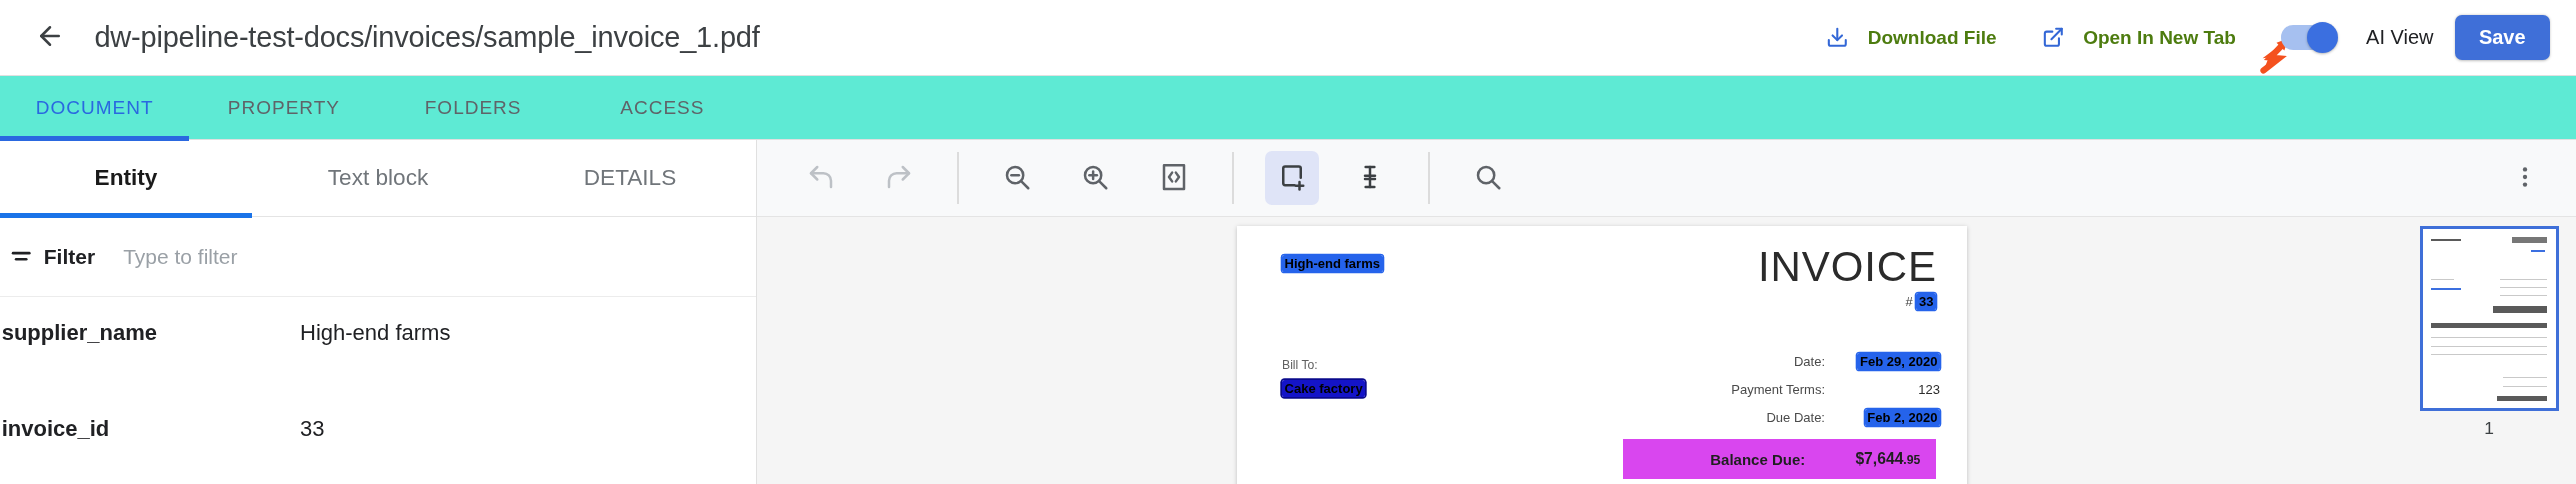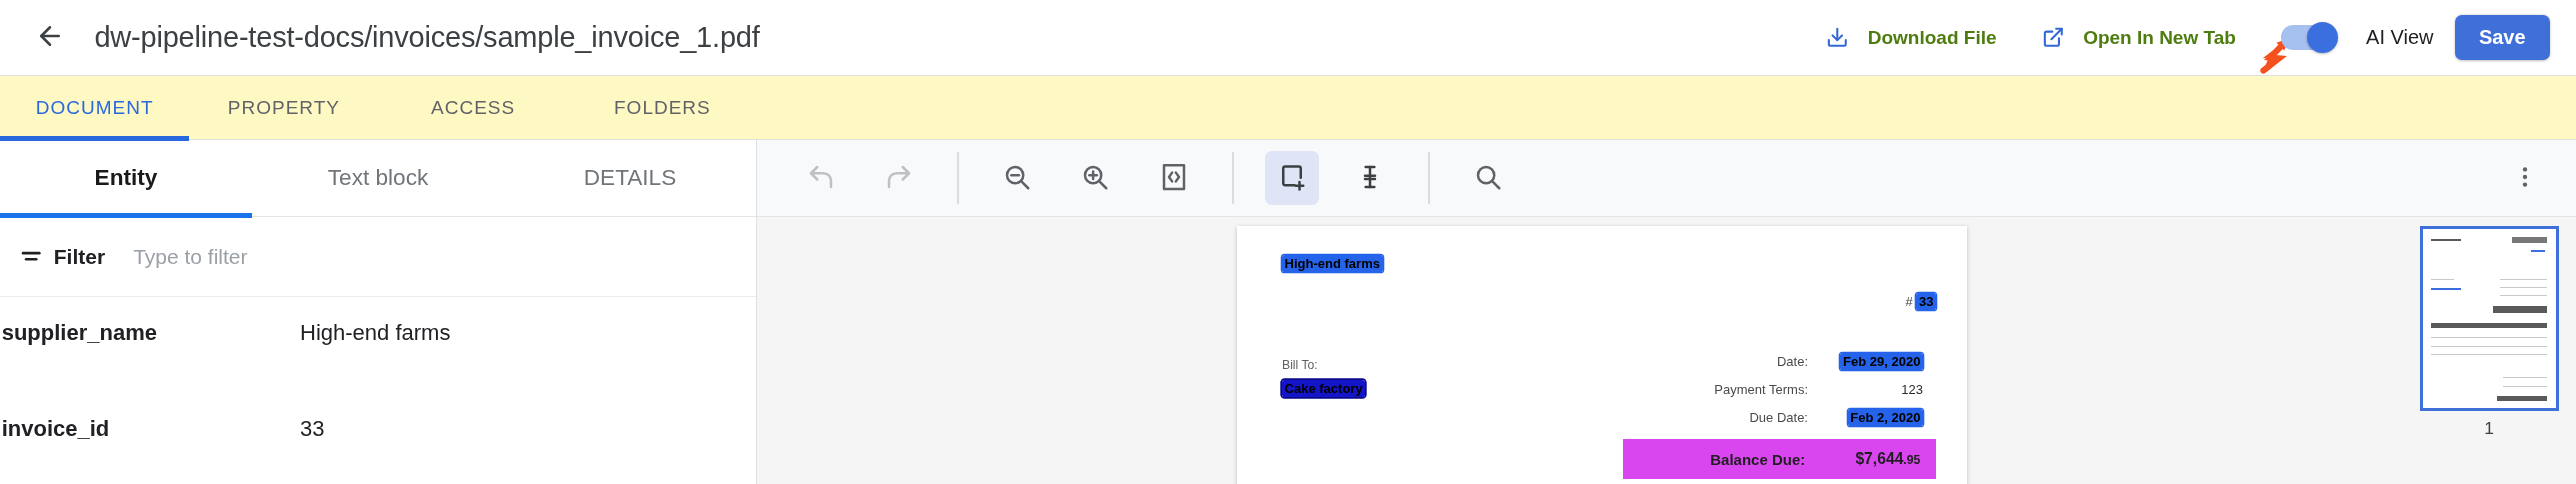--- a/index.html
+++ b/index.html
@@ -51,21 +51,21 @@
     background: #3f6fd8; color:#fff; font-size: 20px; font-weight: 600;
     border-radius: 7px; padding: 11.3px 24.4px; cursor:pointer; border:none;
     box-shadow: 0 0.9px 2.6px rgba(0,0,0,.25);
     font-family:"Liberation Sans", sans-serif;
   }
   .red-arrow { position:absolute; left:-28px; top: 8.7px; pointer-events:none; }
 
   
   .tabrow {
     height: 64px; flex:0 0 64px; display:flex; align-items:stretch;
-    border-bottom: 1.7px solid #e0e0e0; background:#fef9c3;
+    border-bottom: 1.7px solid #e0e0e0; background:#5eead4;
     width: 100%;
   }
   .tabrow-inner { display:flex; width: 757px; }
   .tab {
     flex: 1 1 0; display:flex; align-items:center; justify-content:center;
     font-size: 19px; letter-spacing: 1px; color:#5f6368; cursor:pointer;
     position: relative; font-weight: 500;
   }
   .tab.active { color:#2a68e0; }
   .tab.active::after {
@@ -88,21 +88,21 @@
     font-size: 22.6px; color:#70757a; cursor:pointer; position:relative;
   }
   .subtab.active { color:#1a1a1a; font-weight:600; }
   .subtab.active::after {
     content:""; position:absolute; left:0; right:0; bottom:-1.7px; height:4.4px;
     background:#1a73e8;
   }
 
   .filterbar {
     height: 80px; flex:0 0 80px; display:flex; align-items:center;
-    padding: 0 19px; border-bottom: 1.7px solid #ececec;
+    padding: 0 9px; border-bottom: 1.7px solid #ececec;
   }
   .filter-ico { margin-right: 10.4px; display:flex; align-items:center;}
   .filter-label { font-size: 21px; color:#202124; font-weight:600; margin-right: 28px; }
   .filter-input {
     border:none; outline:none; font-size: 21px; color:#70757a;
     font-family:"Liberation Sans", sans-serif; background:transparent; flex:1 1 auto;
   }
   .filter-input::placeholder { color:#9aa0a6; }
 
   .entity-list { flex:1 1 auto; overflow:hidden; }
@@ -152,21 +152,21 @@
   }
   .inv-num {
     position:absolute; right: 31px; top: 68px;
     font-size: 13px; color:#3c3c3c;
   }
   .bill-to {
     position:absolute; left: 45px; top: 132px;
     font-size: 12.2px; color:#606060;
   }
   .bill-name { position:absolute; left: 45px; top: 155px; font-size: 13px; }
-  .meta { position:absolute; right: 44px; top: 122px; width: 313px; }
+  .meta { position:absolute; right: 27px; top: 122px; width: 313px; }
   .meta-row {
     display:flex; justify-content:flex-end; align-items:center;
     height: 28px; font-size: 13px; color:#4a4a4a;
   }
   .meta-lbl { text-align:right; padding-right: 21px; }
   .meta-val { width: 94px; text-align:right; color:#2b2b2b; }
   .bal {
     position:absolute; right: 31px; top: 213px; width: 313px;
     background:#d946ef; display:flex; justify-content:flex-end;
     align-items:flex-end; padding: 11.3px 15.7px 11.3px 0; box-sizing:border-box;
@@ -244,22 +244,22 @@
     </div>
     <div class="ai-label">AI View</div>
 
     <button class="save-btn">Save</button>
   </div>
 
   <div class="tabrow">
     <div class="tabrow-inner">
       <div class="tab active">DOCUMENT</div>
       <div class="tab">PROPERTY</div>
+      <div class="tab">FOLDERS</div>
       <div class="tab">ACCESS</div>
-      <div class="tab">FOLDERS</div>
     </div>
   </div>
 
   <div class="body">
 
     <div class="sidebar">
       <div class="subtabrow">
         <div class="subtab active">Entity</div>
         <div class="subtab">Text block</div>
         <div class="subtab">DETAILS</div>
@@ -386,20 +386,21 @@
         </div>
       </div>
 
       <div class="canvas">
 
         <div class="page">
           <div class="inv-brand">
             <span class="hl">High-end farms</span>
           </div>
 
+          <div class="inv-title">INVOICE</div>
 
           <div class="inv-num">
             <span>#</span>
             <span class="hl">33</span>
           </div>
 
           <div class="bill-to">Bill To:</div>
           <div class="bill-name">
             <span class="hl sel">Cake factory</span>
           </div>

